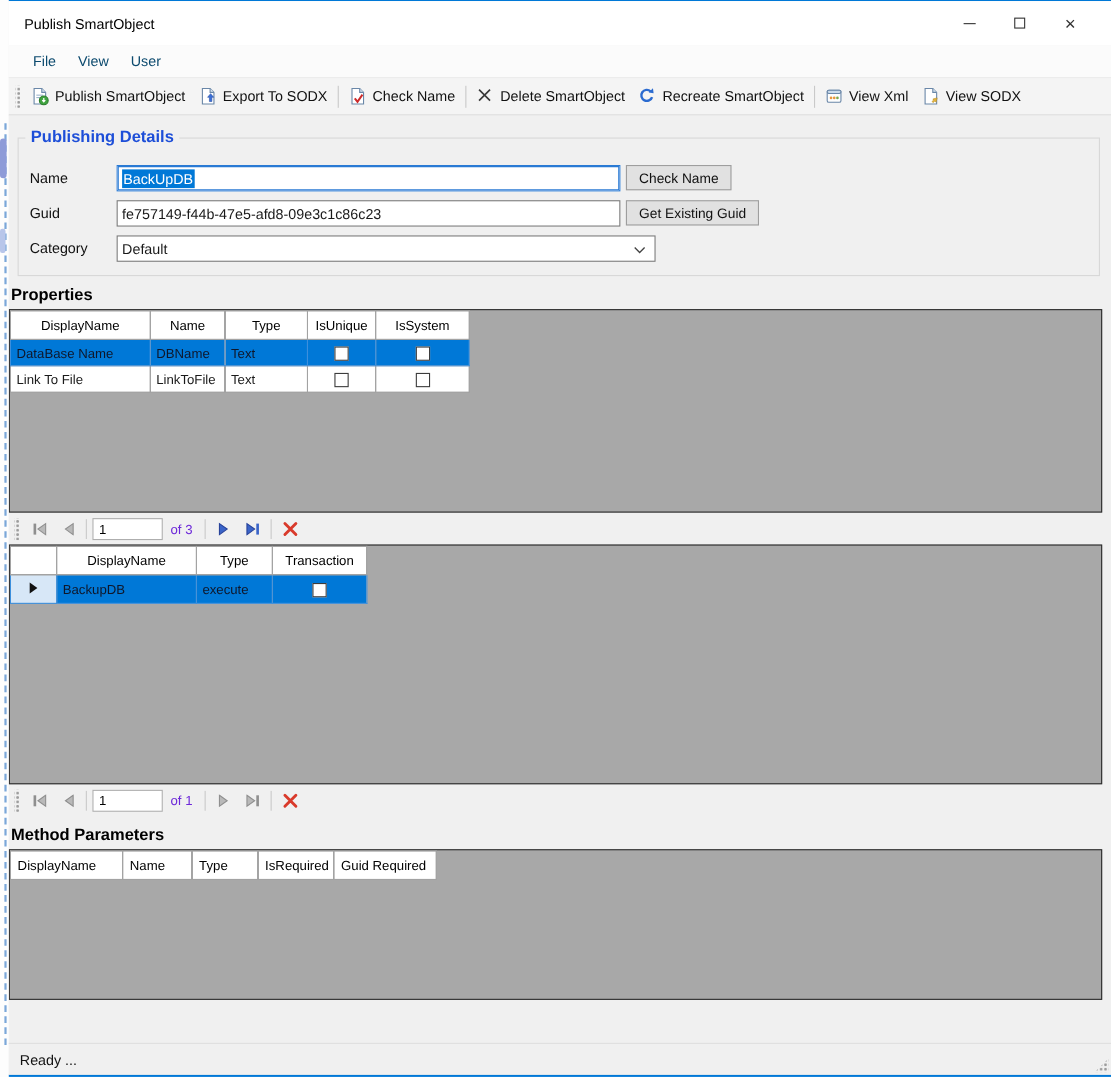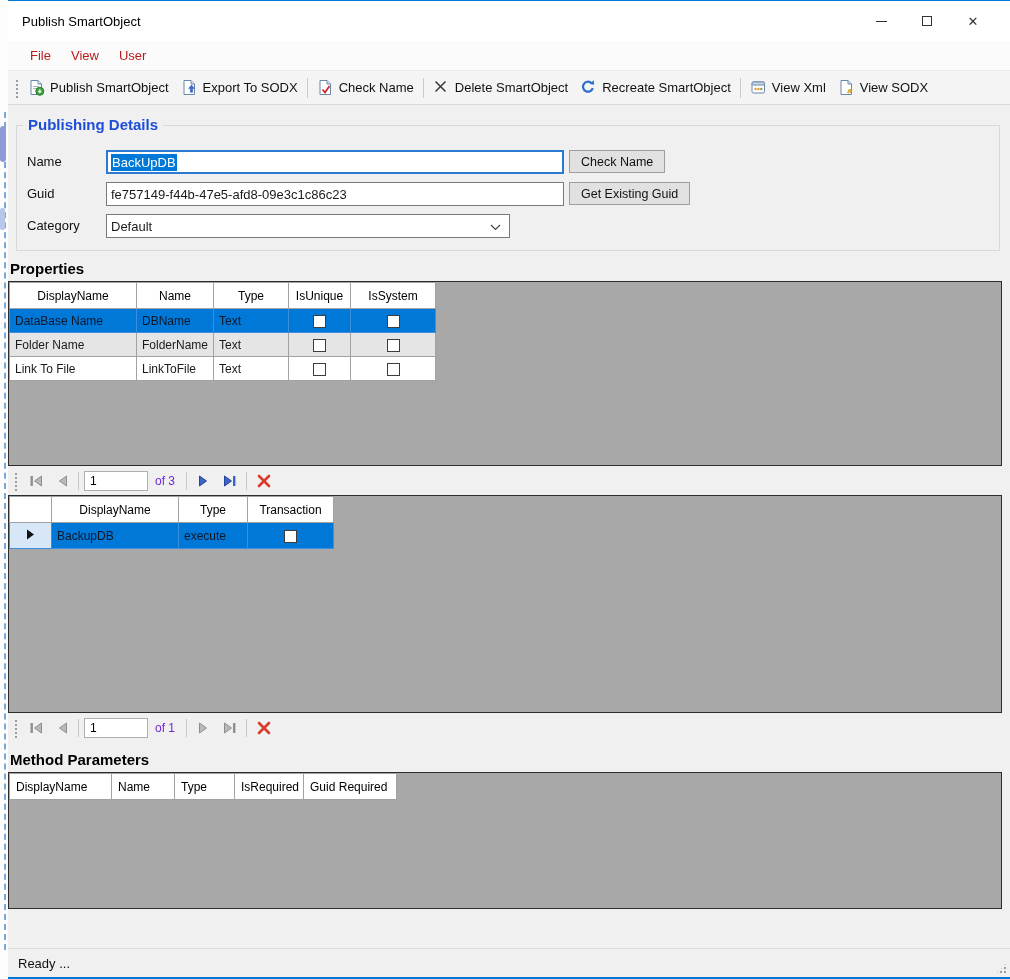--- a/index.html
+++ b/index.html
@@ -26,21 +26,21 @@
   .titlebar { height:40px; background:#ffffff; display:flex; align-items:center; padding-left:14px; flex:0 0 auto; }
   .title-text { font-size:13px; color:#000; }
   .win-controls { margin-left:auto; display:flex; align-items:center; height:100%; padding-right:14px; }
   .win-btn { width:46px; height:100%; display:flex; align-items:center; justify-content:center; color:#333; }
   .glyph-min { width:11px; height:1px; background:#333; display:inline-block; }
   .glyph-max { width:10px; height:10px; border:1px solid #333; display:inline-block; }
   .glyph-close { font-size:13px; color:#333; }
 
   
   .menubar { height:29px; background:#fbfbfb; display:flex; align-items:center; padding-left:12px; flex:0 0 auto; }
-  .menu-item { font-size:13px; padding:4px 10px; color:#b91c1c; }
+  .menu-item { font-size:13px; padding:4px 10px; color:#0c4a6e; }
 
   
   .toolbar { height:35px; background:#f4f4f4; border-top:1px solid #ececec; border-bottom:1px solid #d8d8d8;
              display:flex; align-items:center; padding-left:3px; flex:0 0 auto; }
   .grip { width:5px; height:20px; margin:0 3px;
           background-image: radial-gradient(circle, #9c9c9c 1px, transparent 1.4px);
           background-size:4px 4px; background-position:1px 1px; }
   .tb-btn { display:flex; align-items:center; gap:5px; padding:4px 6px; font-size:13px; color:#111; white-space:nowrap; }
   .tb-sep { width:1px; height:20px; background:#c9c9c9; margin:0 3px; }
   .tb-icon { width:17px; height:17px; display:inline-flex; }
@@ -49,21 +49,21 @@
   .content { flex:1 1 auto; background:#f0f0f0; padding-right:8px; overflow:hidden; }
 
   .groupbox { margin:20px 2px 0 8px; height:126px; border:1px solid #d8d8d8; position:relative; }
   .legend { position:absolute; top:-10px; left:6px; background:#f0f0f0; padding:0 5px; font-weight:bold; font-size:15px; color:#1d4ed8; }
   .field-row { position:absolute; left:0; width:100%; height:24px; }
   .field-label { position:absolute; left:10px; top:4px; font-size:13px; color:#111; }
   .tbox { position:absolute; left:89px; width:458px; height:24px; background:#fff; border:1px solid #7a7a7a;
           font-size:13px; display:flex; align-items:center; padding:0 4px; overflow:hidden; }
   .tbox.focused { border:1px solid #2a7ad4; box-shadow: inset 0 0 0 1px #2a7ad4; }
   .sel-text { background:#0078d7; color:#fff; padding:1px 1px; }
-  .combo { position:absolute; left:89px; width:404px; height:24px; background:#fff; border:1px solid #7a7a7a;
+  .combo { position:absolute; left:89px; width:490px; height:24px; background:#fff; border:1px solid #7a7a7a;
            font-size:13px; display:flex; align-items:center; padding:0 4px; }
   .combo .chev { margin-left:auto; margin-right:4px; }
   .btn { position:absolute; left:552px; top:0; height:23px; background:#e1e1e1; border:1px solid #9e9e9e;
          font-size:12.5px; display:flex; align-items:center; padding:0 11px; color:#111; white-space:nowrap; }
 
   .section-title { font-weight:bold; font-size:15px; color:#000; margin:9px 0 4px 2px; }
 
   .grid { width:994px; background:#a8a8a8; border:1px solid #2c2c2c; position:relative; overflow:hidden; }
   .grid table { border-collapse:collapse; font-size:12px; table-layout:fixed; }
   .grid th { background:#ffffff; border:1px solid #a2a2a2; font-weight:normal; text-align:center;
@@ -267,27 +267,20 @@
           <th>IsUnique</th>
           <th>IsSystem</th>
         </tr>
         <tr class="selected">
           <td>DataBase Name</td>
           <td>DBName</td>
           <td>Text</td>
           <td class="td-center"><span class="cb"></span></td>
           <td class="td-center"><span class="cb"></span></td>
         </tr>
-        <tr class="alt">
-          <td>Folder Name</td>
-          <td>FolderName</td>
-          <td>Text</td>
-          <td class="td-center"><span class="cb"></span></td>
-          <td class="td-center"><span class="cb"></span></td>
-        </tr>
         <tr>
           <td>Link To File</td>
           <td>LinkToFile</td>
           <td>Text</td>
           <td class="td-center"><span class="cb"></span></td>
           <td class="td-center"><span class="cb"></span></td>
         </tr>
       </tbody>
         </table>
     </div>

